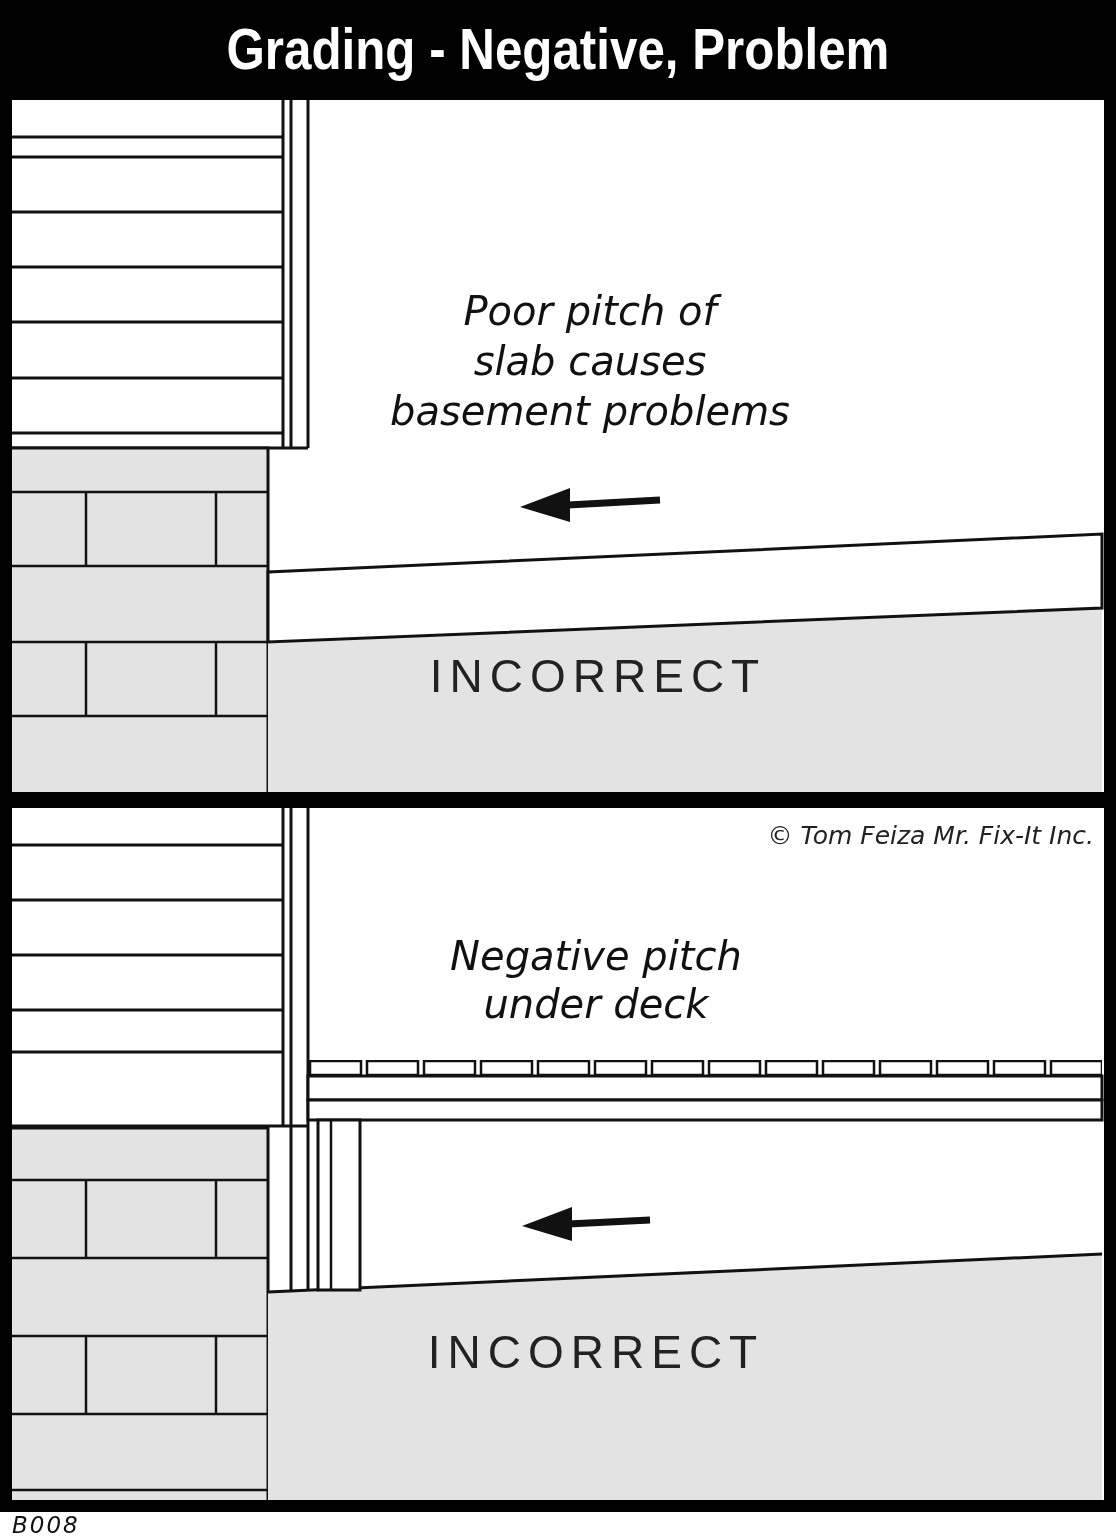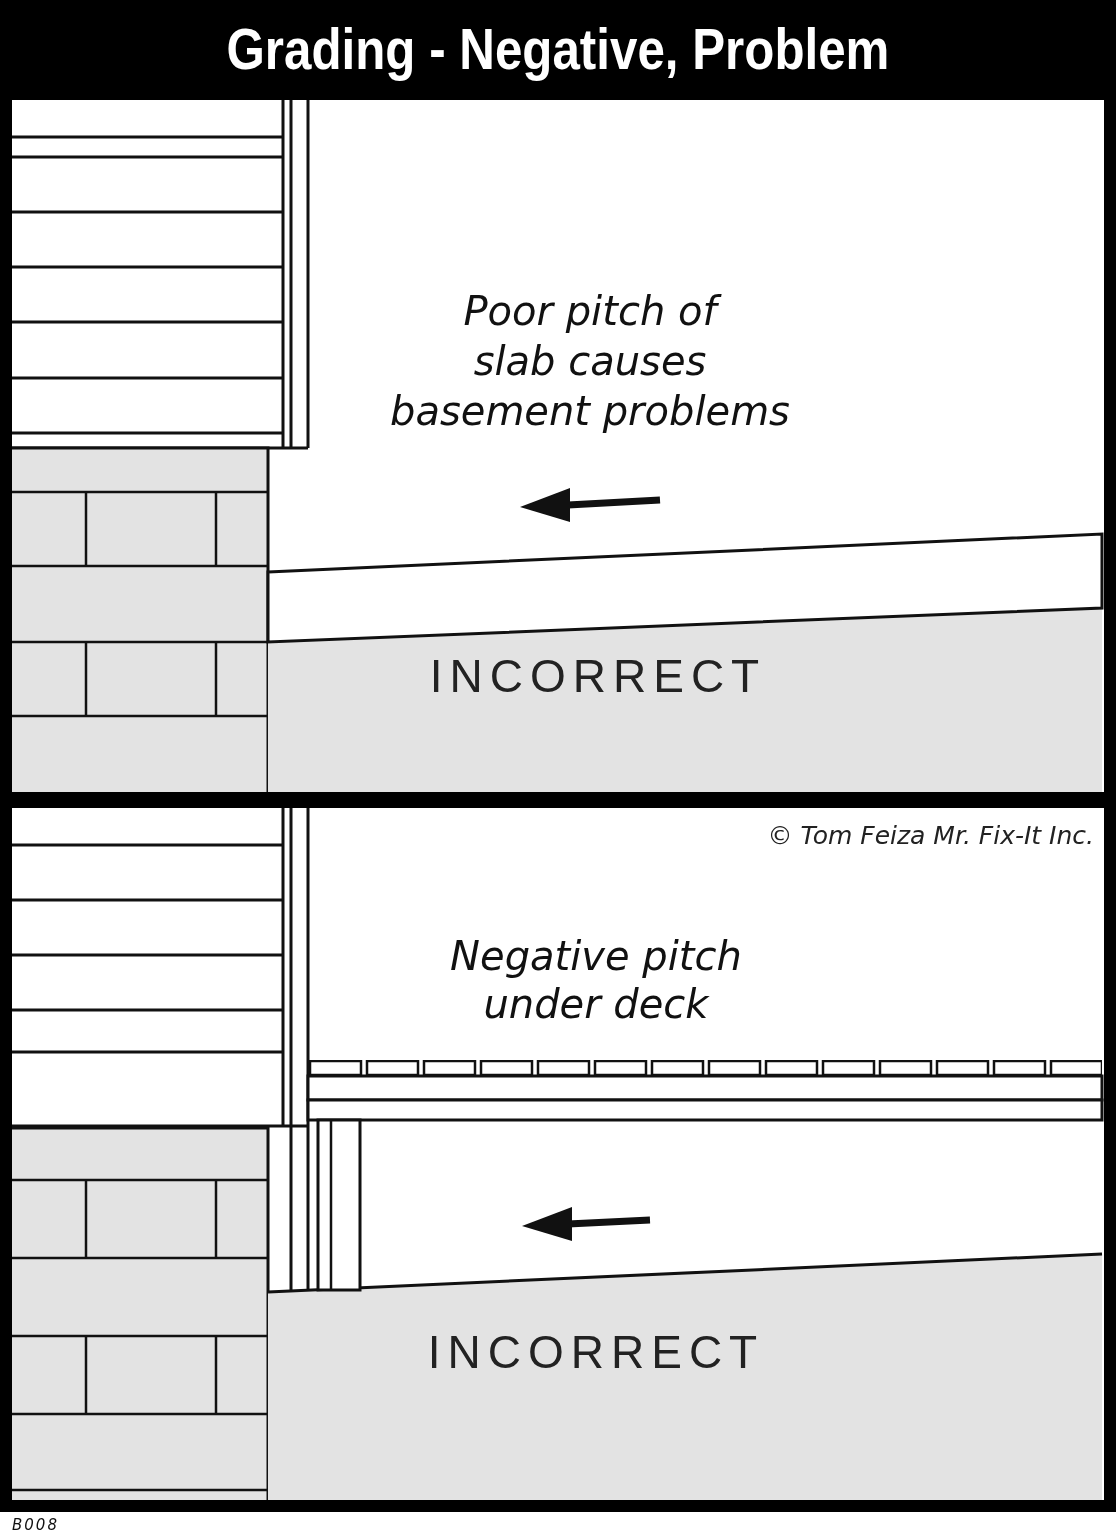--- a/index.html
+++ b/index.html
@@ -19,21 +19,21 @@
   }
   svg.panel { position:absolute; left:8px; background:#ffffff; display:block; }
   #panel1 { top:96px; }
   #panel2 { top:804px; }
   .footer {
     position:absolute; top:1512px; left:0; width:1116px; height:26px;
     background:#ffffff; display:flex; align-items:center;
   }
   .footer span {
     font-family:"DejaVu Sans", sans-serif; font-style:italic;
-    font-size:15px; letter-spacing:2px; padding-left:12px; color:#111;
+    font-size:23px; letter-spacing:2px; padding-left:12px; color:#111;
   }
   text.hand { font-family:"DejaVu Sans", sans-serif; font-style:italic; }
   text.caption { font-size:40px; fill:#111111; text-anchor:middle; }
   text.copyright { font-size:25px; fill:#222222; text-anchor:end; }
   text.verdict {
     font-family:"Liberation Sans", sans-serif; font-size:46px;
     fill:#222222; letter-spacing:7px; text-anchor:middle;
   }
 </style>
 </head>

